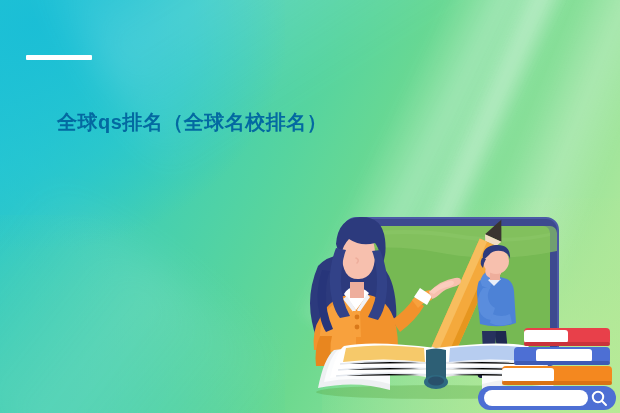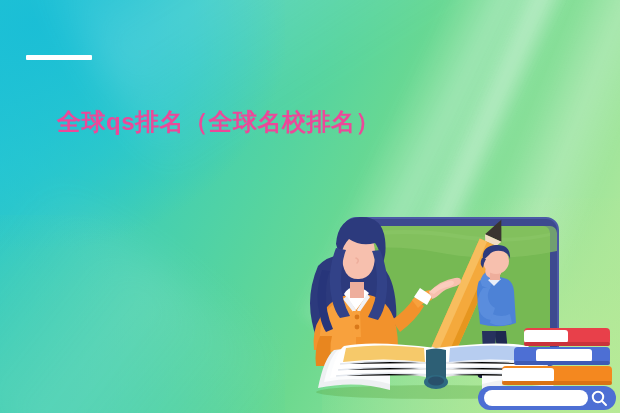--- a/index.html
+++ b/index.html
@@ -112,23 +112,23 @@
     top: 55px;
     width: 66px;
     height: 5px;
     background: #ffffff;
     border-radius: 1px;
   }
   .headline {
     position: absolute;
     left: 57px;
     top: 104px;
-    font-size: 24px;
+    font-size: 20px;
     font-weight: bold;
-    color: #ec4899;
+    color: #0369a1;
     letter-spacing: 0.5px;
     white-space: nowrap;
     line-height: 36px;
   }
   
   .illustration {
     position: absolute;
     left: 296px;
     top: 196px;
     width: 324px;

